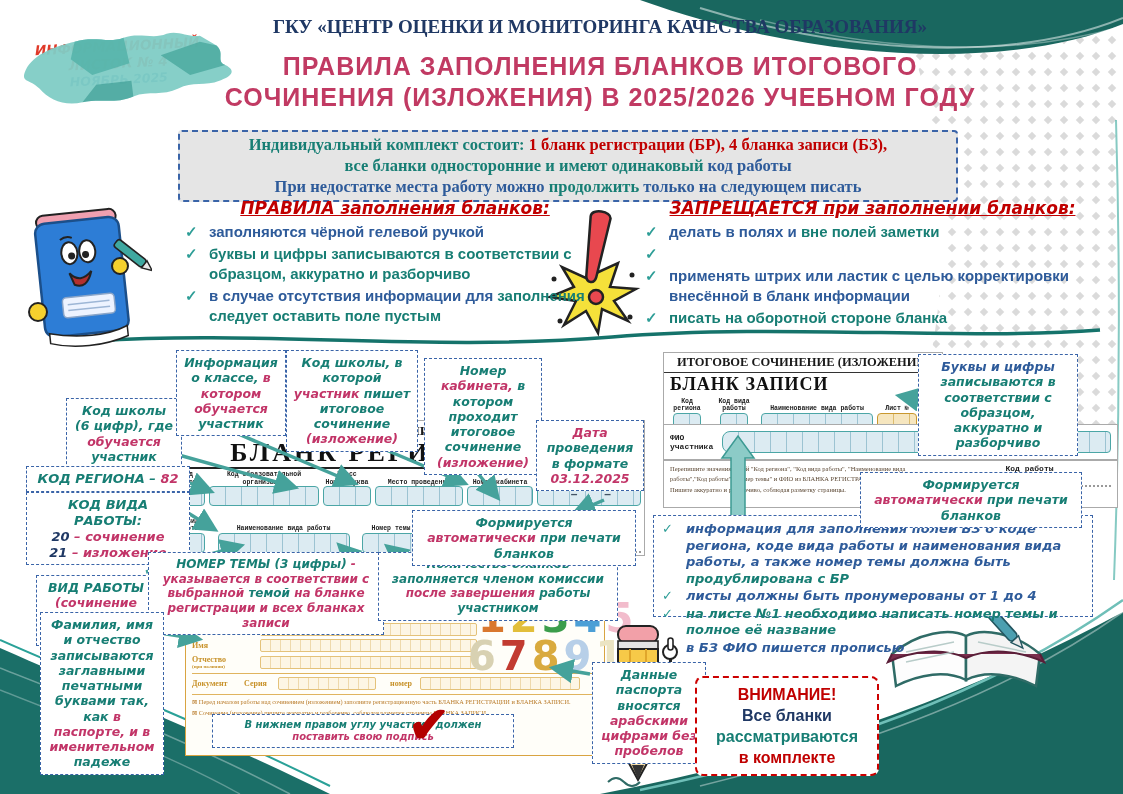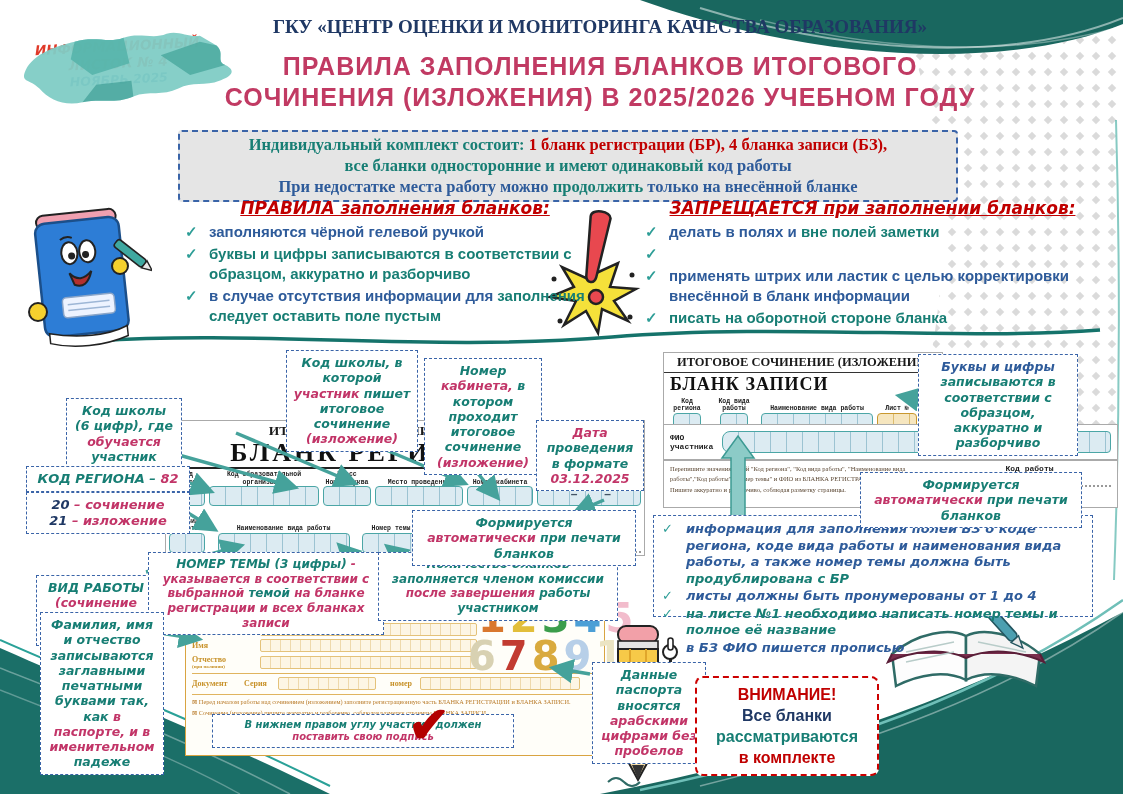--- a/index.html
+++ b/index.html
@@ -134,21 +134,21 @@
     <div class="badge-teal">НОЯБРЬ 2025</div>
   </div>
 
   <div id="org-title" class="abs">ГКУ «ЦЕНТР ОЦЕНКИ И МОНИТОРИНГА КАЧЕСТВА ОБРАЗОВАНИЯ»</div>
   <div class="abs main-title" style="top:52px;">ПРАВИЛА ЗАПОЛНЕНИЯ БЛАНКОВ ИТОГОВОГО</div>
   <div class="abs main-title" style="top:83px;">СОЧИНЕНИЯ (ИЗЛОЖЕНИЯ) В 2025/2026 УЧЕБНОМ ГОДУ</div>
 
   <div id="kit-box" class="abs">
     <div><span class="sg-teal">Индивидуальный комплект состоит: </span><span class="sg-dred">1 бланк регистрации (БР), 4 бланка записи (БЗ),</span></div>
     <div><span class="sg-teal">все бланки односторонние и имеют одинаковый </span><span class="sg-blue">код работы</span></div>
-    <div><span class="sg-blue">При недостатке места работу можно </span><span class="sg-teal">продолжить</span><span class="sg-blue"> только на внесённой бланке</span></div>
+    <div><span class="sg-blue">При недостатке места работу можно </span><span class="sg-teal">продолжить</span><span class="sg-blue"> только на следующем писать</span></div>
   </div>
 
   <div class="abs" style="left:185px;top:198px;width:420px;z-index:2">
     <div class="list-title">ПРАВИЛА заполнения бланков:</div>
     <div class="chk">
         <span class="m">✓</span>
         <span><span class="sg-blue">заполняются чёрной гелевой ручкой</span></span>
       </div>
     <div class="chk">
         <span class="m">✓</span>
@@ -362,25 +362,27 @@
     <div style="border-top:1.2px solid #E0B45E;margin-top:4px"></div>
     <div class="sved-note">⊠ Перед началом работы над сочинением (изложением) заполните регистрационную часть БЛАНКА РЕГИСТРАЦИИ и БЛАНКА ЗАПИСИ.</div>
     <div class="sved-note">⊠ Сочинение (изложение) пишите аккуратно и разборчиво, соблюдая разметку страницы БЛАНКА ЗАПИСИ.</div>
   </div>
   <div id="sig-box" class="abs"></div>
 
   <div class="abs digits" style="left:478px;top:598px"><span style="color: rgb(217, 119, 46);">1</span><span style="color: rgb(226, 190, 58);">2</span><span style="color: rgb(59, 157, 75);">3</span><span style="color: rgb(76, 159, 214);">4</span><span style="color: rgb(242, 188, 204);">5</span></div>
   <div class="abs digits" style="left:468px;top:636px"><span style="color: rgb(216, 209, 178);">6</span><span style="color: rgb(194, 59, 49);">7</span><span style="color: rgb(217, 170, 62);">8</span><span style="color: rgb(183, 207, 232);">9</span><span style="color: rgb(235, 228, 195);">1</span><span style="color: rgb(221, 219, 210);">0</span></div>
 
   <div class="co" style="left:66px;top:398px;width:102px"><span class="sg-teal">Код школы (6 цифр), где </span><span class="sg-red">обучается</span><span class="sg-teal"> участник</span></div>
+  <div class="co" style="left:176px;top:350px;width:96px"><span class="sg-teal">Информация о классе, </span><span class="sg-red">в котором обучается</span><span class="sg-teal"> участник</span></div>
   <div class="co" style="left:286px;top:350px;width:118px"><span class="sg-teal">Код школы, в которой </span><span class="sg-red">участник</span><span class="sg-teal"> пишет итоговое сочинение </span><span class="sg-red">(изложение)</span></div>
   <div class="co" style="left:424px;top:358px;width:104px"><span class="sg-teal">Номер </span><span class="sg-red">кабинета,</span><span class="sg-teal"> в котором проходит итоговое сочинение </span><span class="sg-red">(изложение)</span></div>
   <div class="co" style="left:536px;top:420px;width:94px"><span class="sg-red">Дата </span><span class="sg-teal">проведения в формате </span><span class="sg-red">03.12.2025</span></div>
   <div class="co small" style="left:26px;top:466px;width:150px;font-size:13px"><span class="sg-teal">КОД РЕГИОНА – </span><span class="sg-red">82</span></div>
   <div class="co small" style="left:26px;top:492px;width:150px;font-size:13px">
+    <div><span class="sg-teal">КОД ВИДА РАБОТЫ:</span></div>
     <div><span class="sg-navy">20</span><span class="sg-red"> – </span><span class="sg-red">сочинение</span></div>
     <div><span class="sg-navy">21</span><span class="sg-red"> – </span><span class="sg-red">изложение</span></div>
   </div>
   <div class="co" style="left:36px;top:575px;width:106px"><span class="sg-teal">ВИД РАБОТЫ </span><span class="sg-red">(сочинение </span><span class="sg-teal">или </span><span class="sg-red">изложение)</span></div>
   <div class="co small" style="left:148px;top:552px;width:222px"><span class="sg-teal">НОМЕР ТЕМЫ (3 цифры)</span><span class="sg-red"> - указывается в соответствии с выбранной </span><span class="sg-teal">темой</span><span class="sg-red"> на бланке регистрации и всех бланках записи</span></div>
   <div class="co small" style="left:378px;top:552px;width:226px;font-size:12px"><span class="sg-teal">Количество бланков заполняется членом комиссии </span><span class="sg-red">после завершения</span><span class="sg-teal"> работы участником</span></div>
   <div class="co" style="left:412px;top:510px;width:210px"><span class="sg-teal">Формируется </span><span class="sg-red">автоматически</span><span class="sg-teal"> при печати бланков</span></div>
   <div class="co" style="left:918px;top:354px;width:146px"><span class="sg-blue">Буквы и цифры </span><span class="sg-teal">записываются в соответствии с образцом, аккуратно и разборчиво</span></div>
   <div class="co" style="left:860px;top:472px;width:208px"><span class="sg-teal">Формируется </span><span class="sg-red">автоматически</span><span class="sg-teal"> при печати бланков</span></div>
   <div class="co" style="left:40px;top:612px;width:110px"><span class="sg-teal">Фамилия, имя и отчество записываются заглавными печатными буквами так, как </span><span class="sg-red">в паспорте, и в именительном</span><span class="sg-teal"> падеже</span></div>

